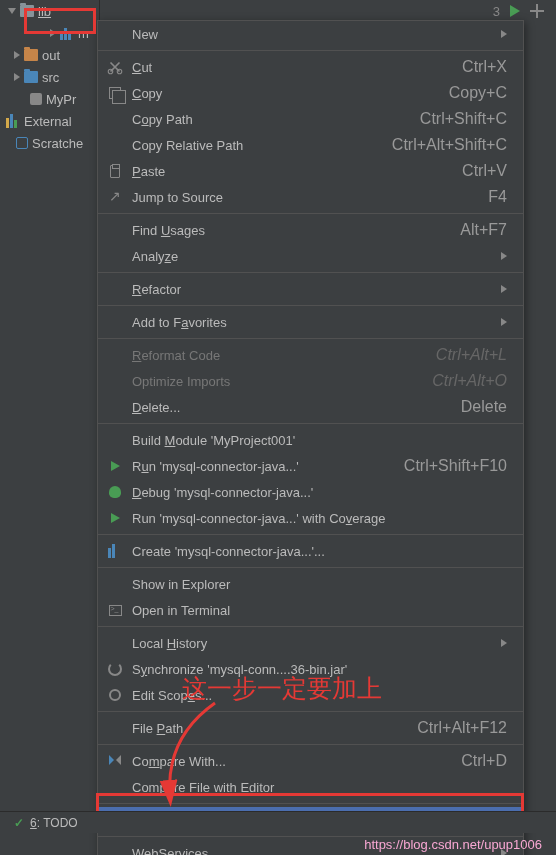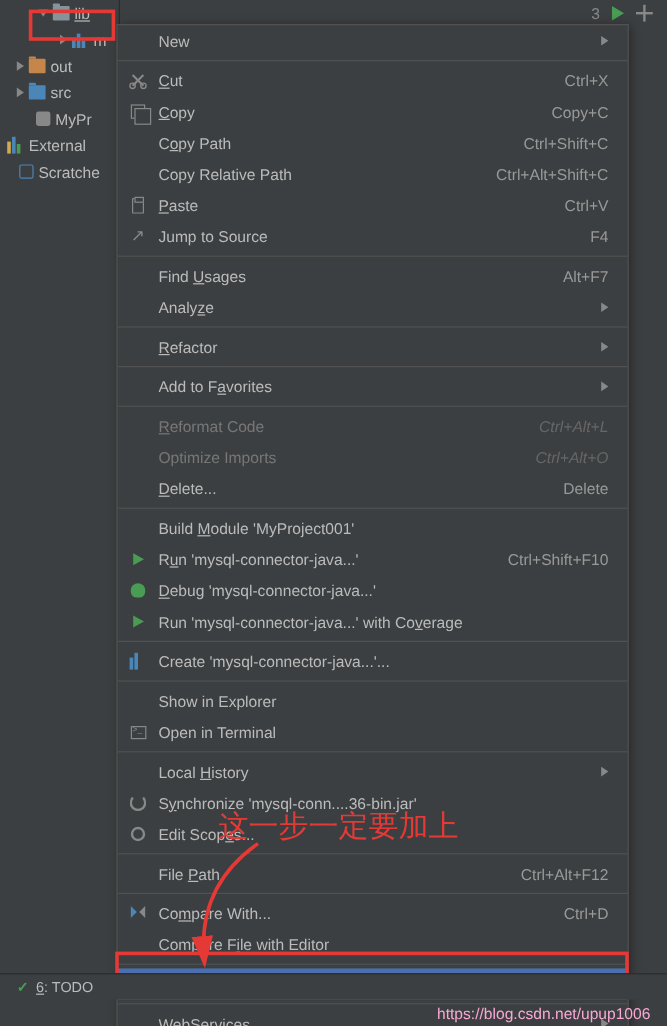--- a/index.html
+++ b/index.html
@@ -27,21 +27,21 @@
   .tree-item {
     display: flex;
     align-items: center;
     height: 22px;
     padding-left: 8px;
     gap: 4px;
     color: #bbbbbb;
     white-space: nowrap;
   }
   .tree-item.lib {
-    padding-left: 32px;
+    padding-left: 8px;
     text-decoration: underline;
   }
   .tree-item.sub {
     padding-left: 30px;
   }
   .folder-icon {
     width: 14px; height: 12px;
     background: #87939a;
     border-radius: 1px;
     position: relative;
@@ -135,21 +135,21 @@
     justify-content: center;
     flex-shrink: 0;
   }
   .menu-label {
     flex: 1;
     white-space: nowrap;
     overflow: hidden;
   }
   .menu-shortcut {
     color: #999;
-    font-size: 13px;
+    font-size: 16px;
   }
   .menu-item.disabled .menu-shortcut { color: #666; font-style: italic; }
   .submenu-arrow {
     width: 0; height: 0;
     border-left: 6px solid #888;
     border-top: 4px solid transparent;
     border-bottom: 4px solid transparent;
     margin-left: 8px;
   }
   .separator {

